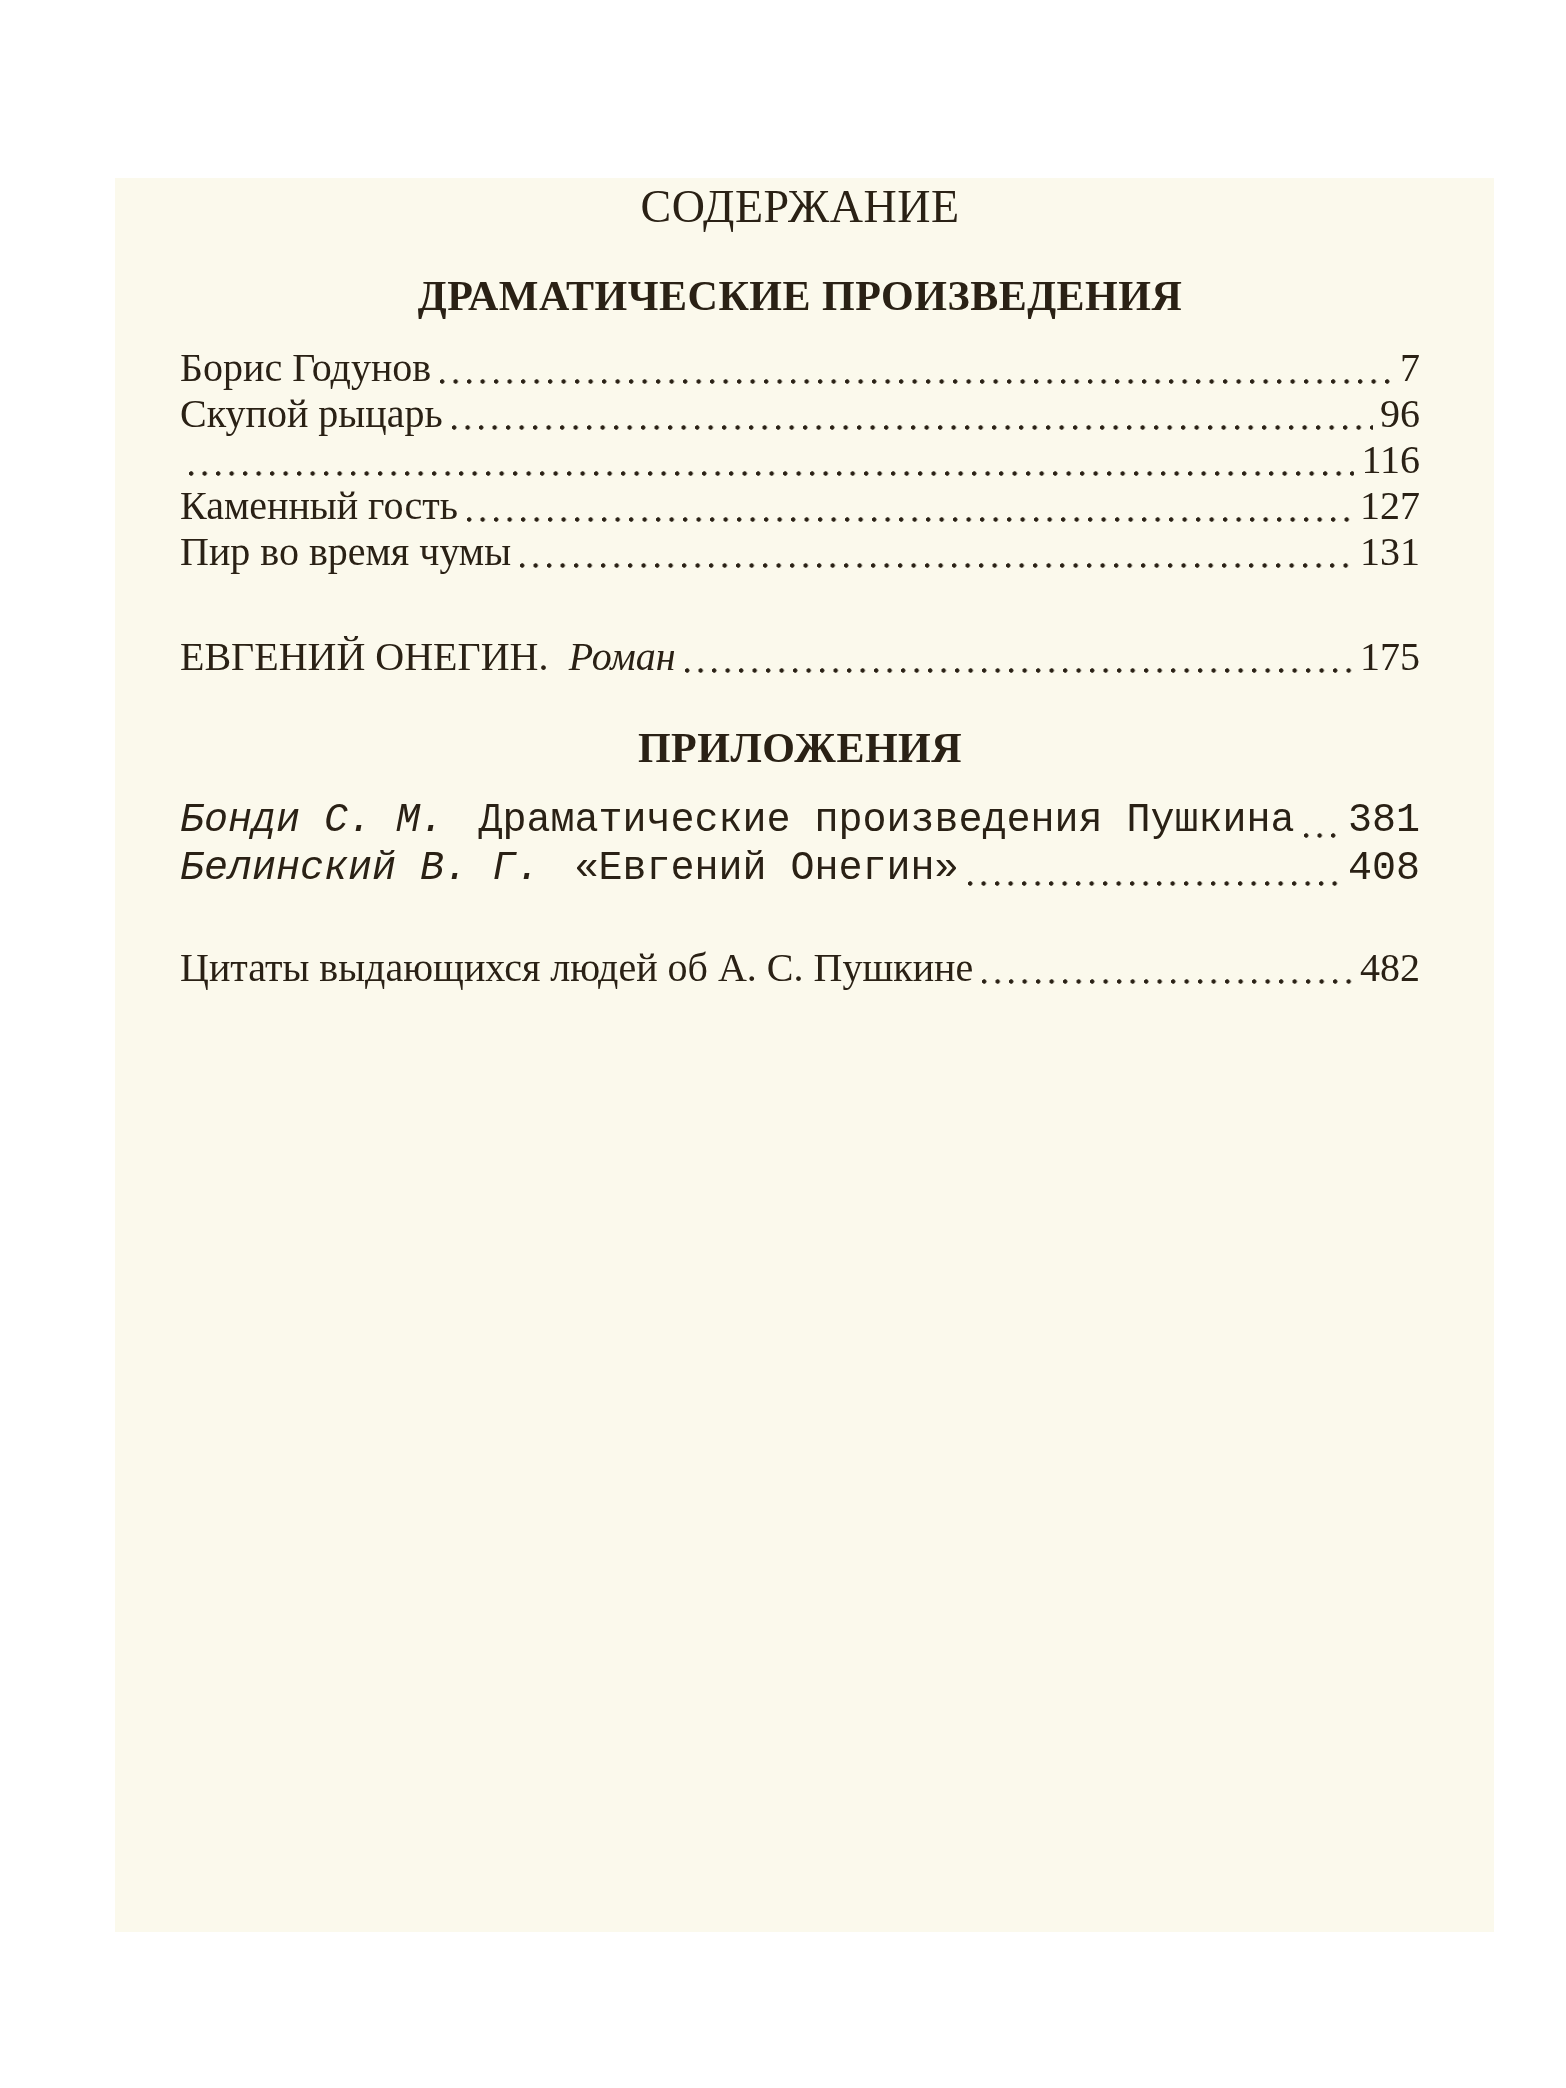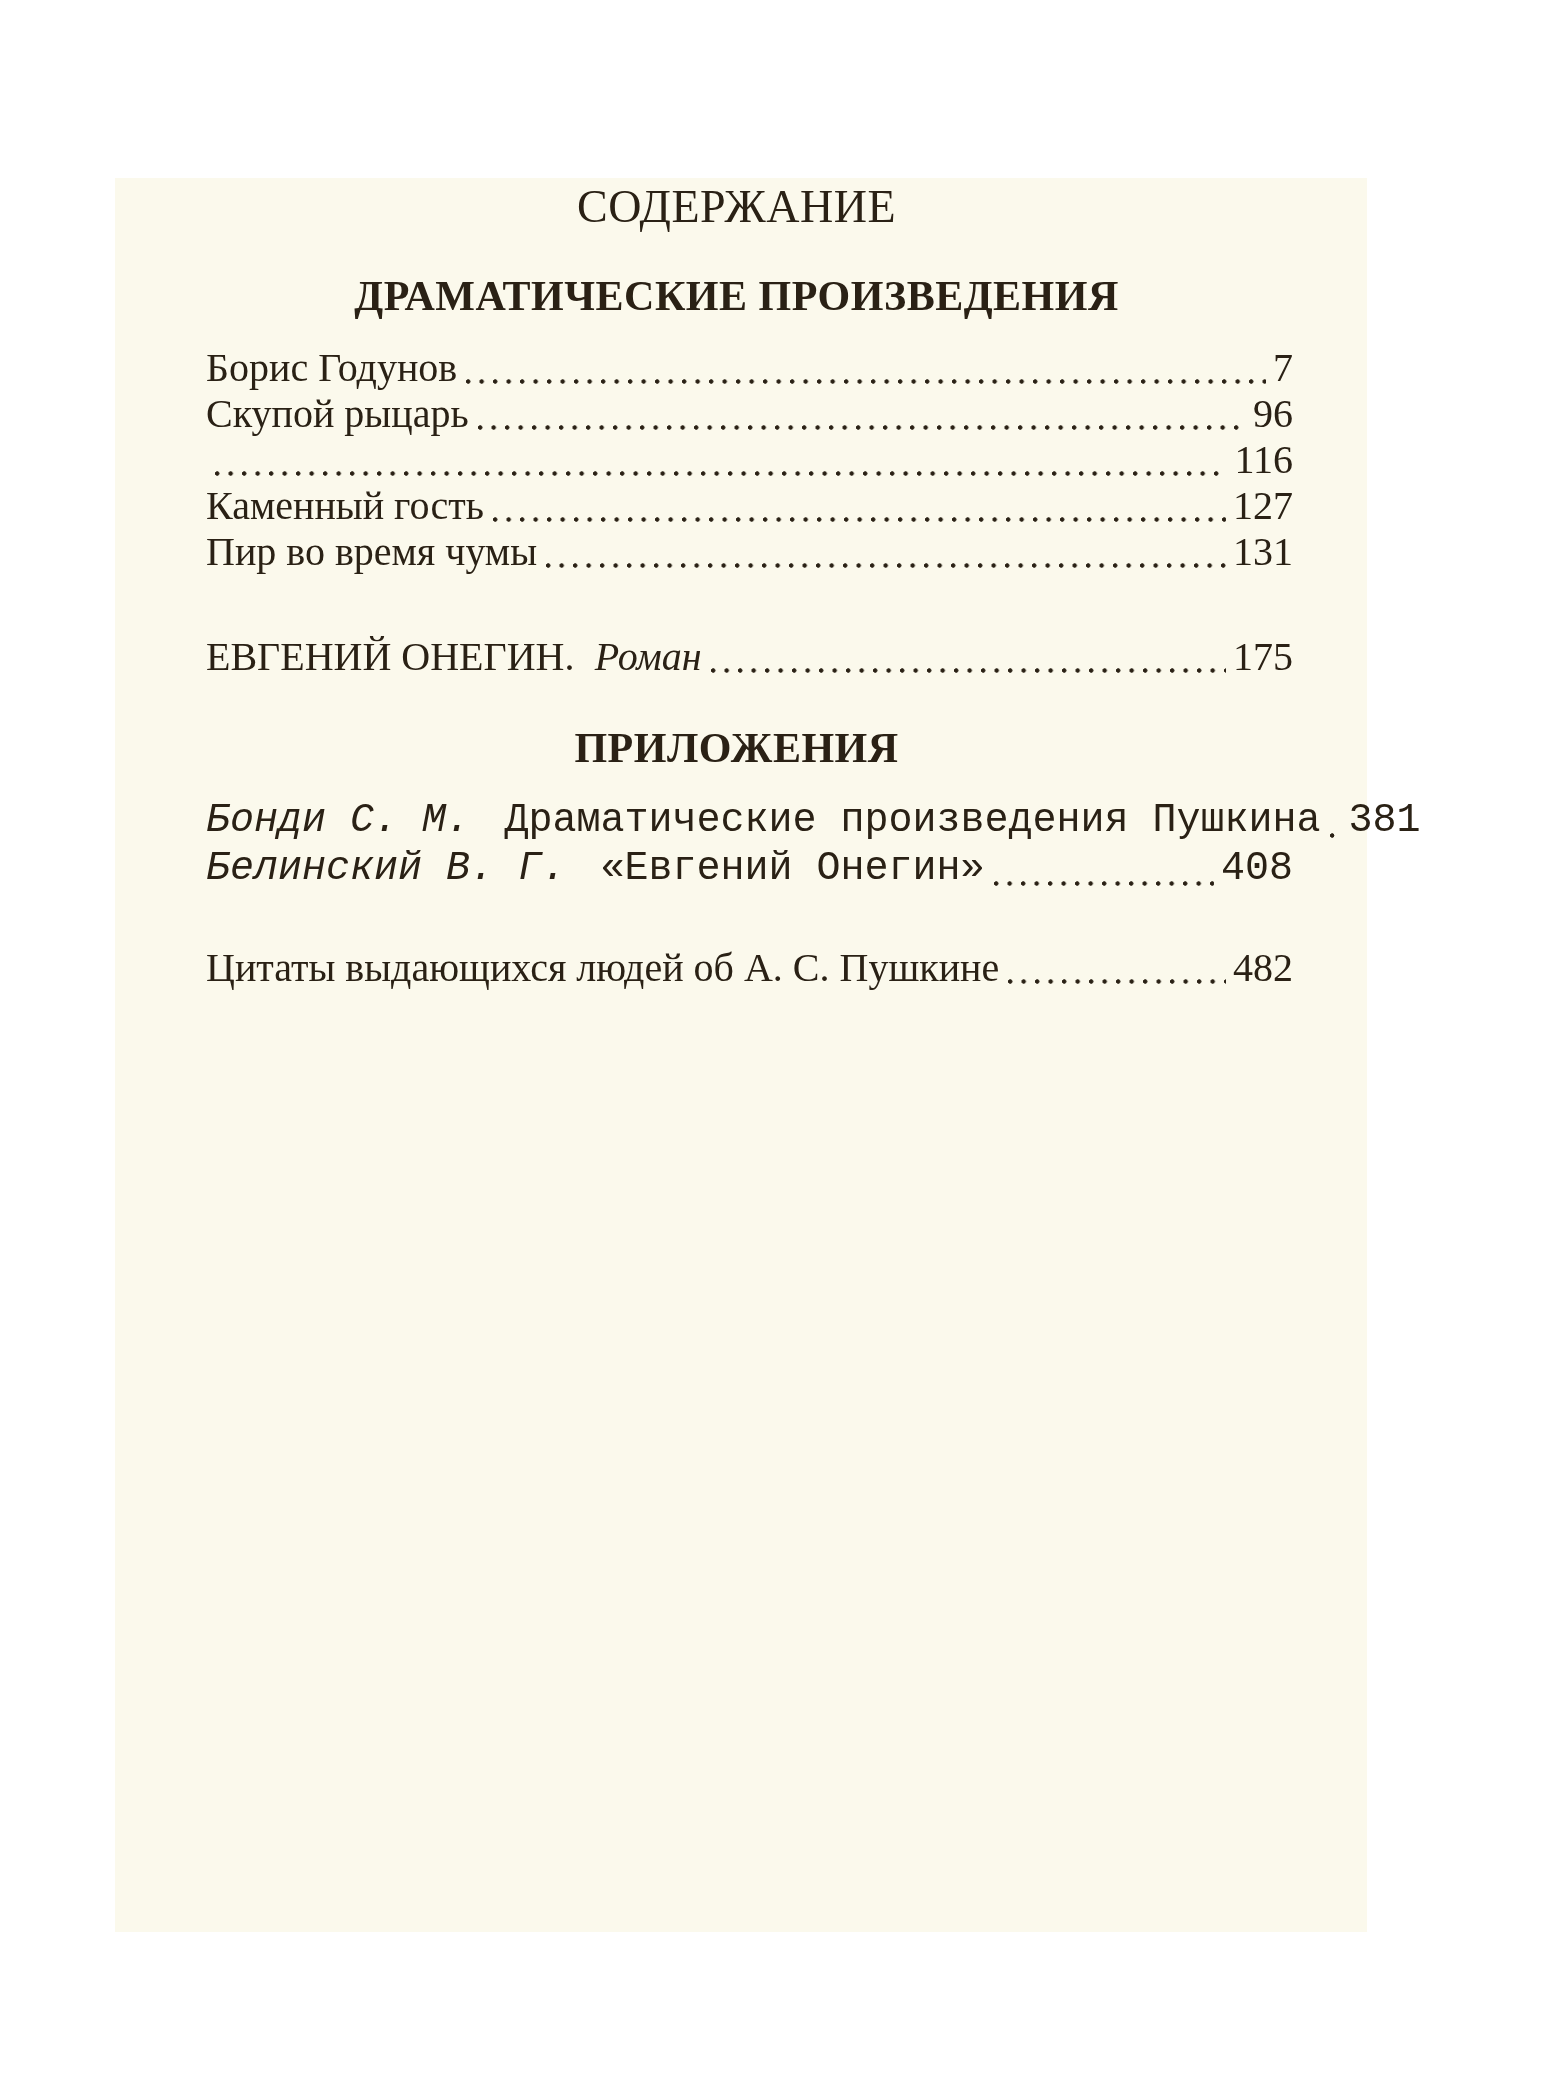--- a/index.html
+++ b/index.html
@@ -7,21 +7,21 @@
   body {
     background: var(--canvas, #ffffff);
     font-family: "Liberation Serif", "DejaVu Serif", serif;
     color: var(--ink, #2a2115);
     position: relative;
     overflow: hidden;
   }
   .paper {
     position: absolute;
     left: 115px; top: 178px;
-    width: 1252px; height: 1754px;
+    width: 1379px; height: 1754px;
     background: var(--paper, #fbf9ec);
     padding: 0 74px 0 65px;
   }
   .toc-title {
     margin-top: 4px;
     font-size: 46px;
     line-height: 50px;
     font-weight: normal;
     text-align: center;
     letter-spacing: 0.5px;
@@ -35,21 +35,20 @@
   }
   .h-dramatic { margin-top: 40px; }
   .h-appendix { margin-top: 44px; }
   .list-dramatic { margin-top: 25px; }
   .list-appendix { margin-top: 25px; }
   .toc-row {
     display: flex;
     align-items: flex-start;
     font-size: 40px;
     line-height: 46px;
-    margin-left: 26px;
   }
   .list-appendix .toc-row { line-height: 48px; font-family: Liberation Mono, monospace; }
   .onegin-row { margin-top: 59px; }
   .quotes-row { margin-top: 52px; }
   .txt { white-space: nowrap; }
   .ital { font-style: italic; }
   .sub, .after-author { margin-left: 0.26em; }
   .leader {
     flex: 1 1 auto;
     min-width: 12px;

